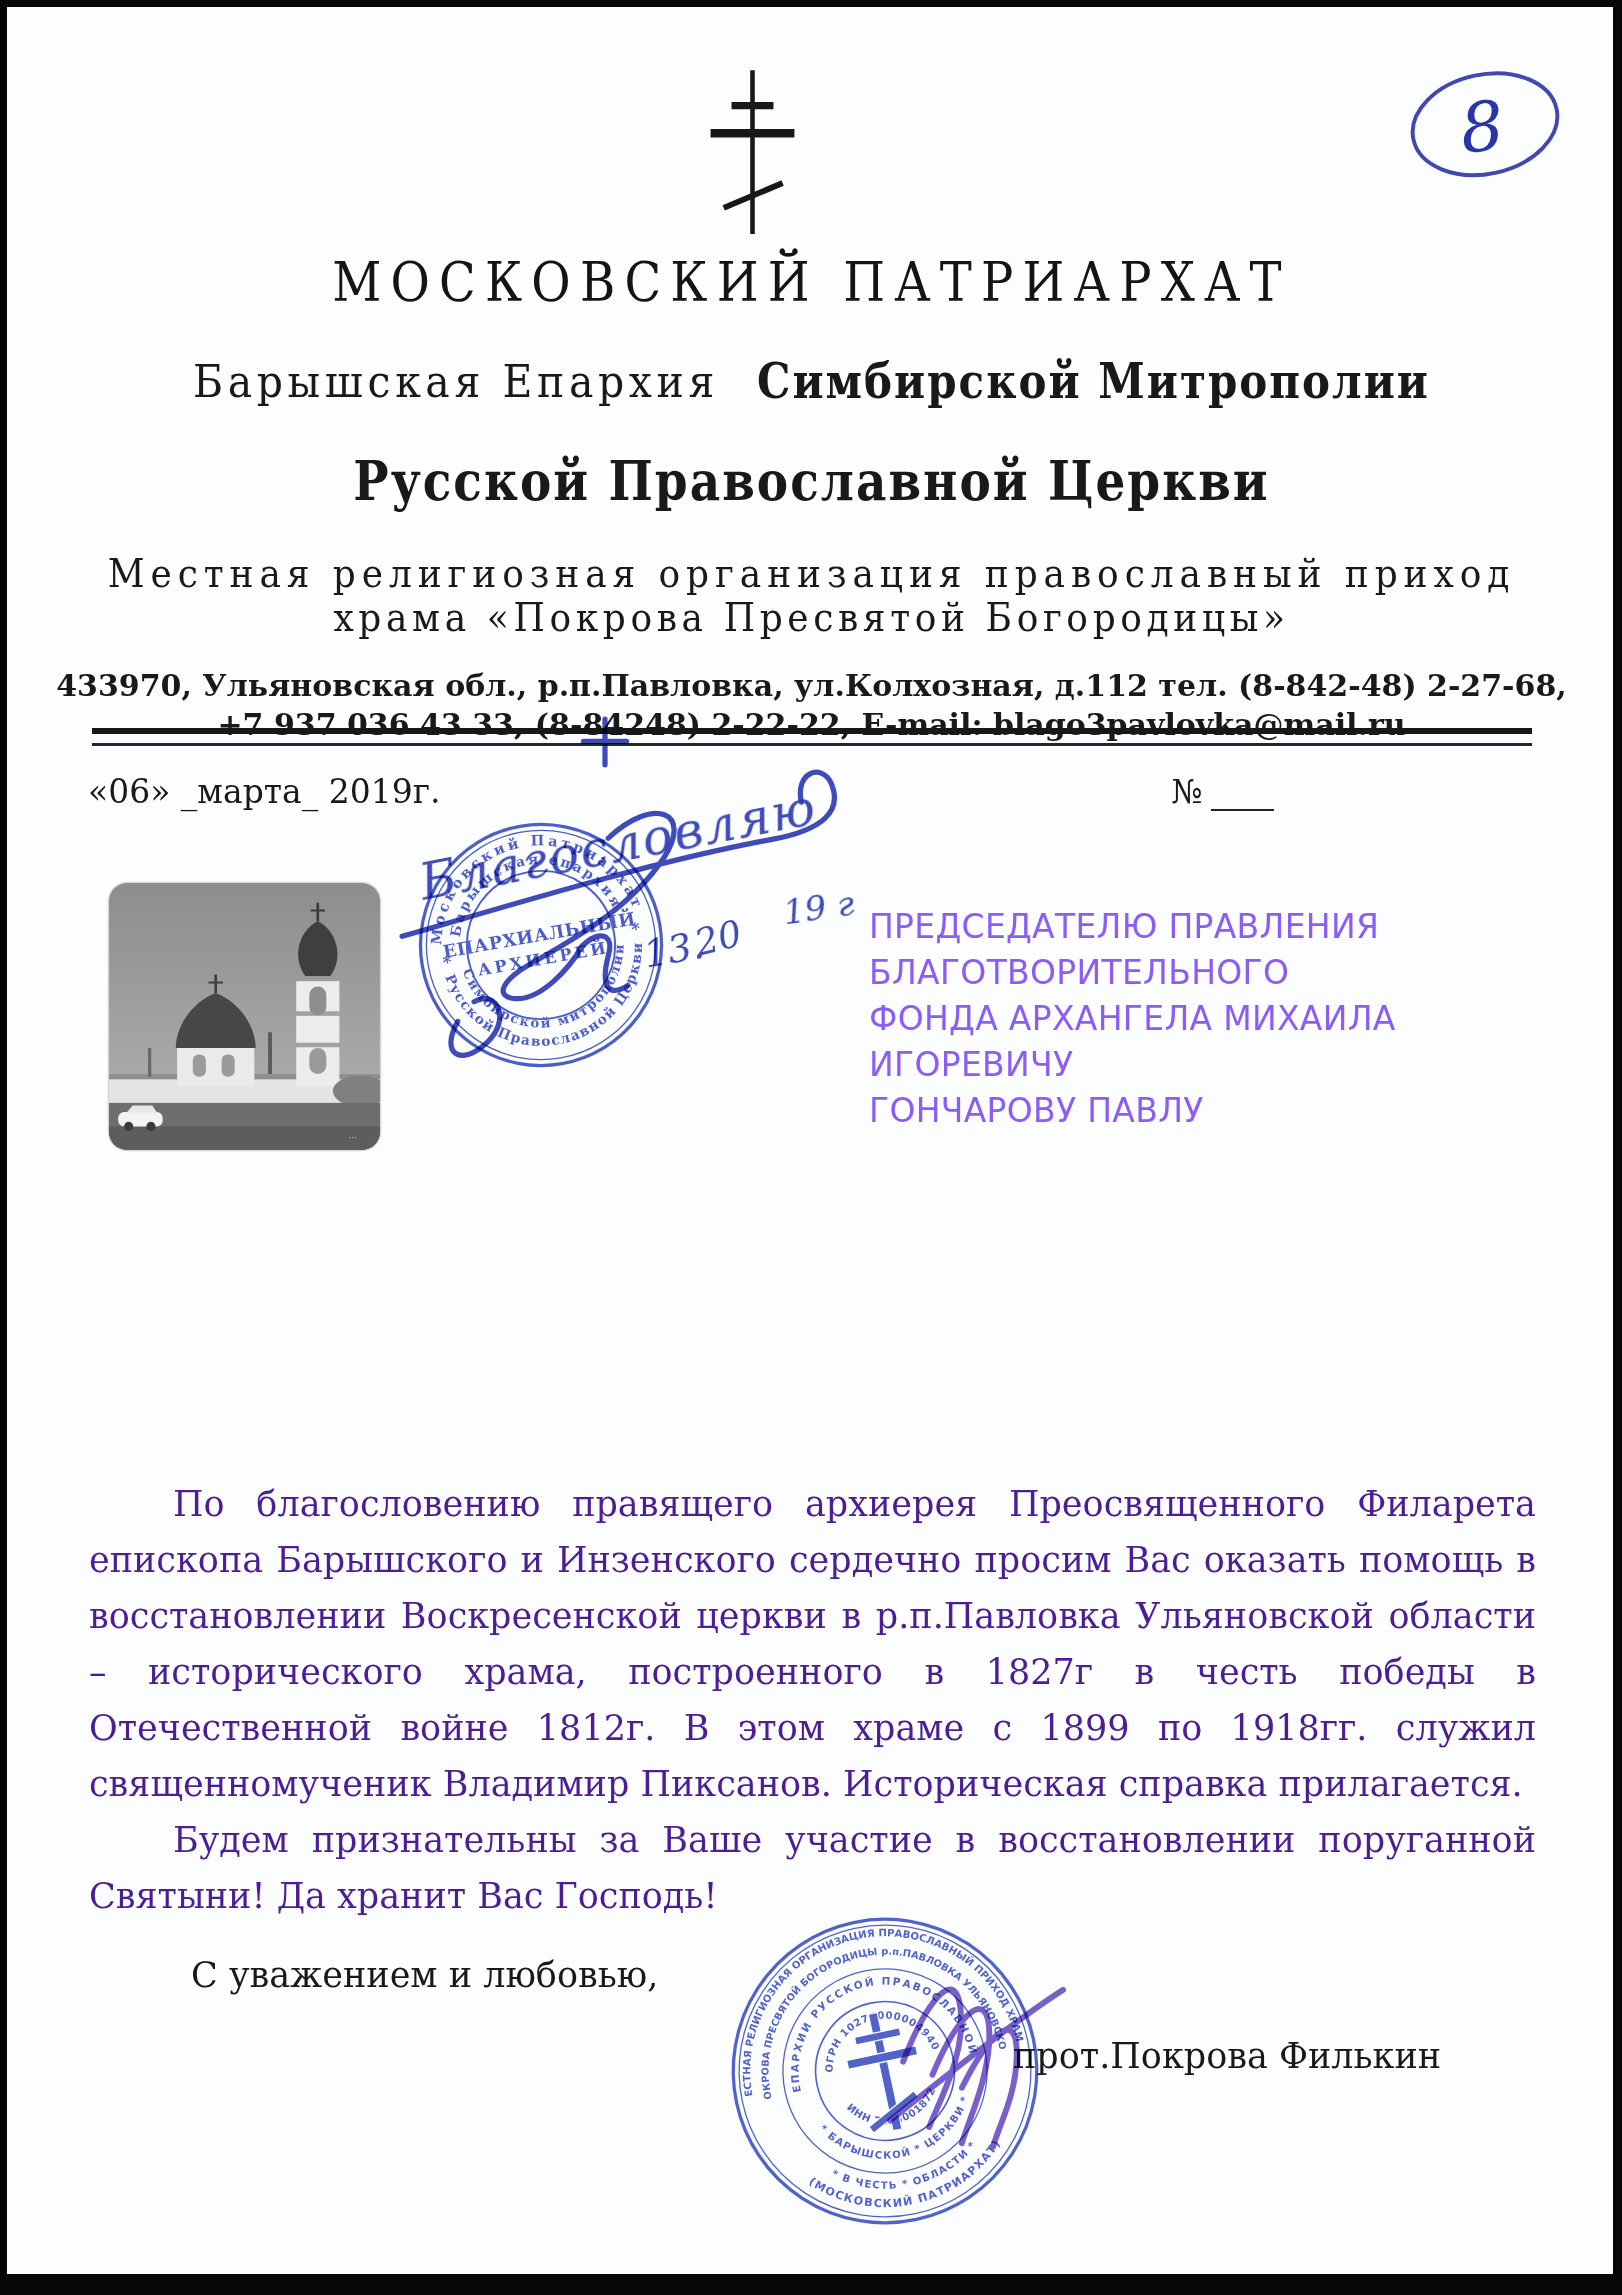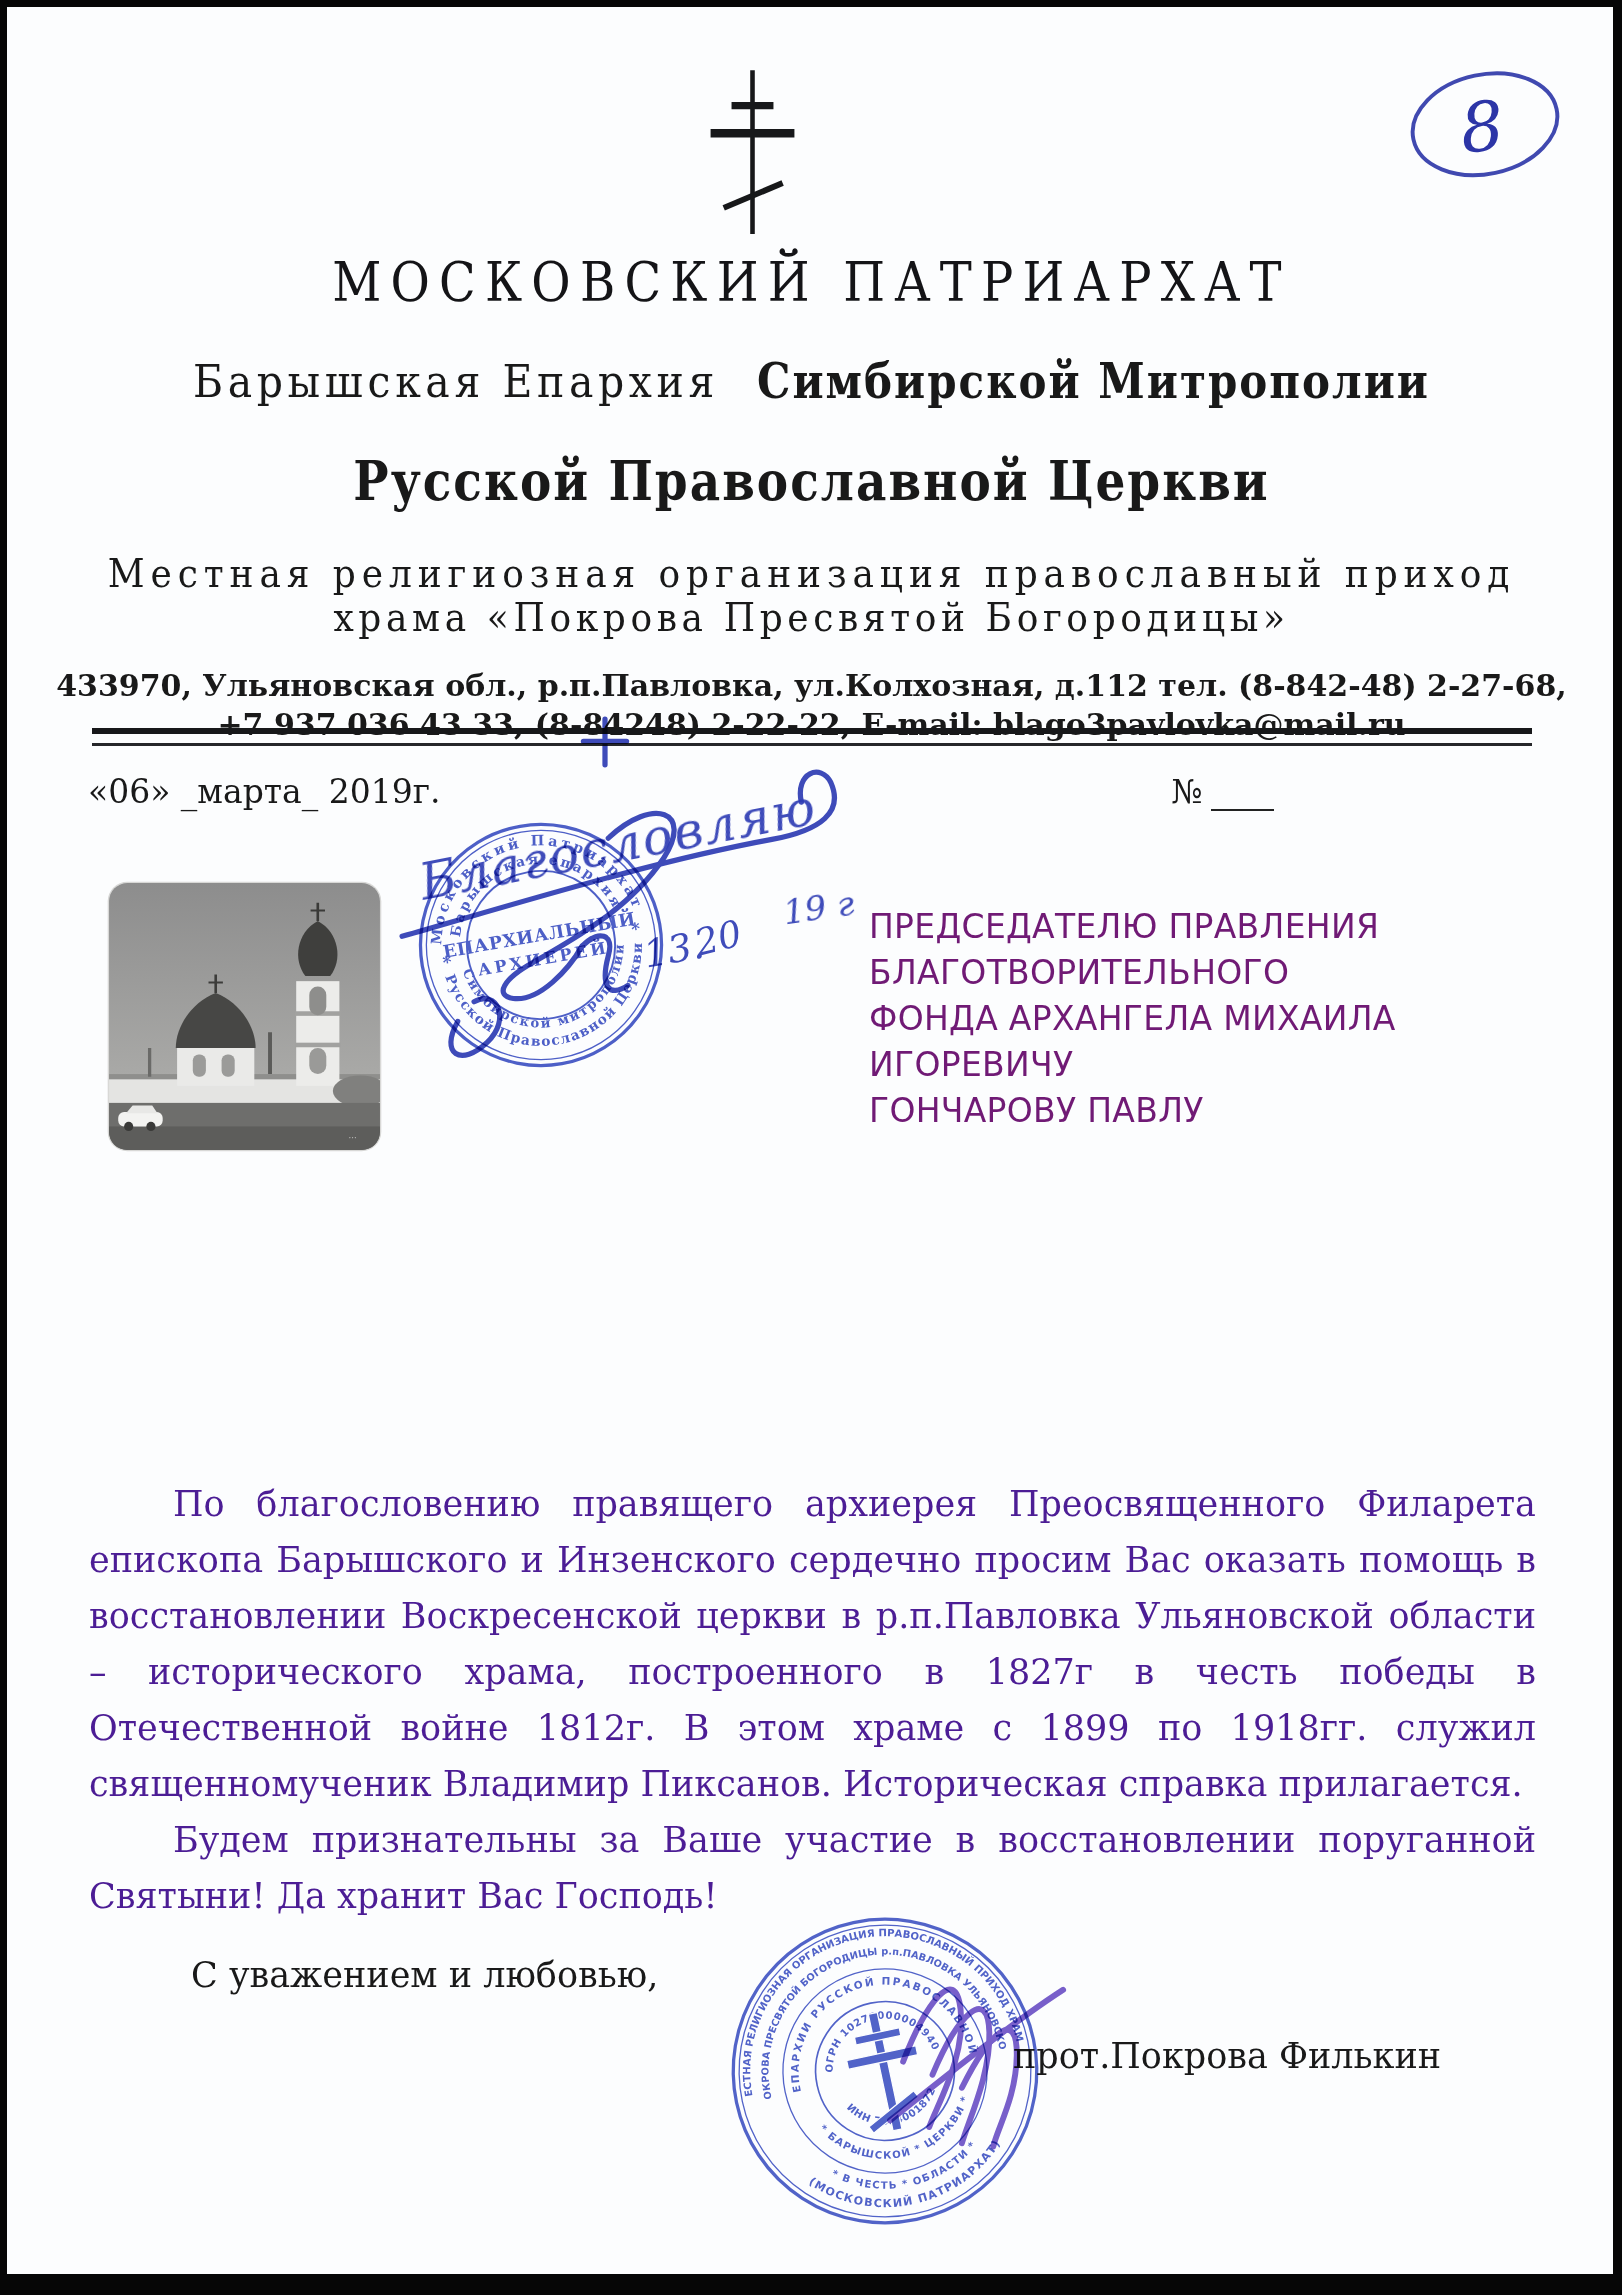--- a/index.html
+++ b/index.html
@@ -25,21 +25,21 @@
   .addr{font-size:30px; font-weight:bold; white-space:nowrap;}
   .addr1{top:668px;} .addr2{top:707px;}
   .rule-a{top:728px; left:92px; width:1440px; height:5.9px; background:#17181a;}
   .rule-b{top:743px; left:92px; width:1440px; height:2.6px; background:#26272a;}
   
   .date-line{top:772px; left:88px; font-size:33px;}
   .num{top:772px; left:1171px; font-size:33px; display:flex; align-items:flex-end; gap:9.2px;}
   .num-blank{display:inline-block; width:63px; border-bottom:2.6px solid #222; height:30px;}
   
   .addressee{top:904px; left:869px; font-family:"DejaVu Sans", sans-serif;
-    font-size:33px; line-height:46px; color:#701a75; letter-spacing:0.3px;}
+    font-size:33px; line-height:46px; color:#8b5cf6; letter-spacing:0.3px;}
   
   .photo{top:883px; left:109px; width:271px; height:267px; border-radius:18.3px;
     overflow:hidden; box-shadow:0 0 0 1.3px #d8d8d6;}
   
   .salutation{top:1378px; font-size:36px;}
   .body-block{top:1476px; left:89px; width:1447px; font-size:35px; line-height:56px;
     text-align:justify; color:#4c1d95;}
   .body-block p{margin:0; text-indent:84px;}
   
   .close1{top:1955px; left:191px; font-size:35px;}

